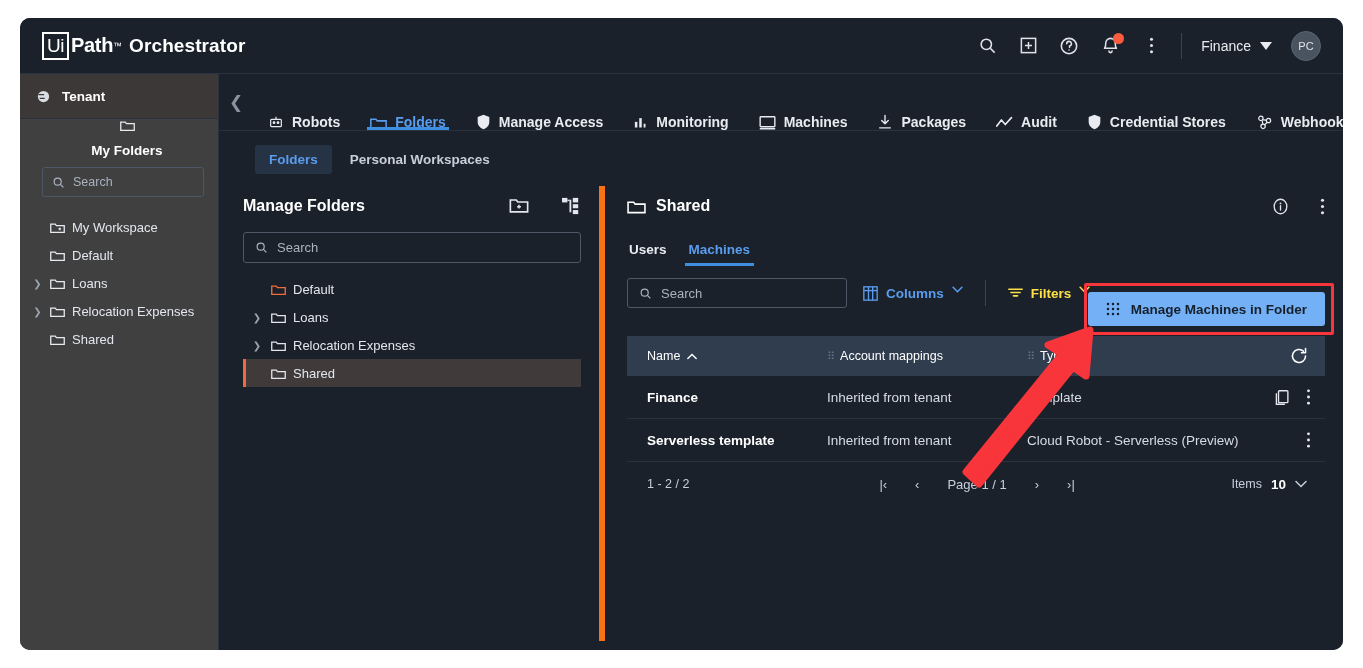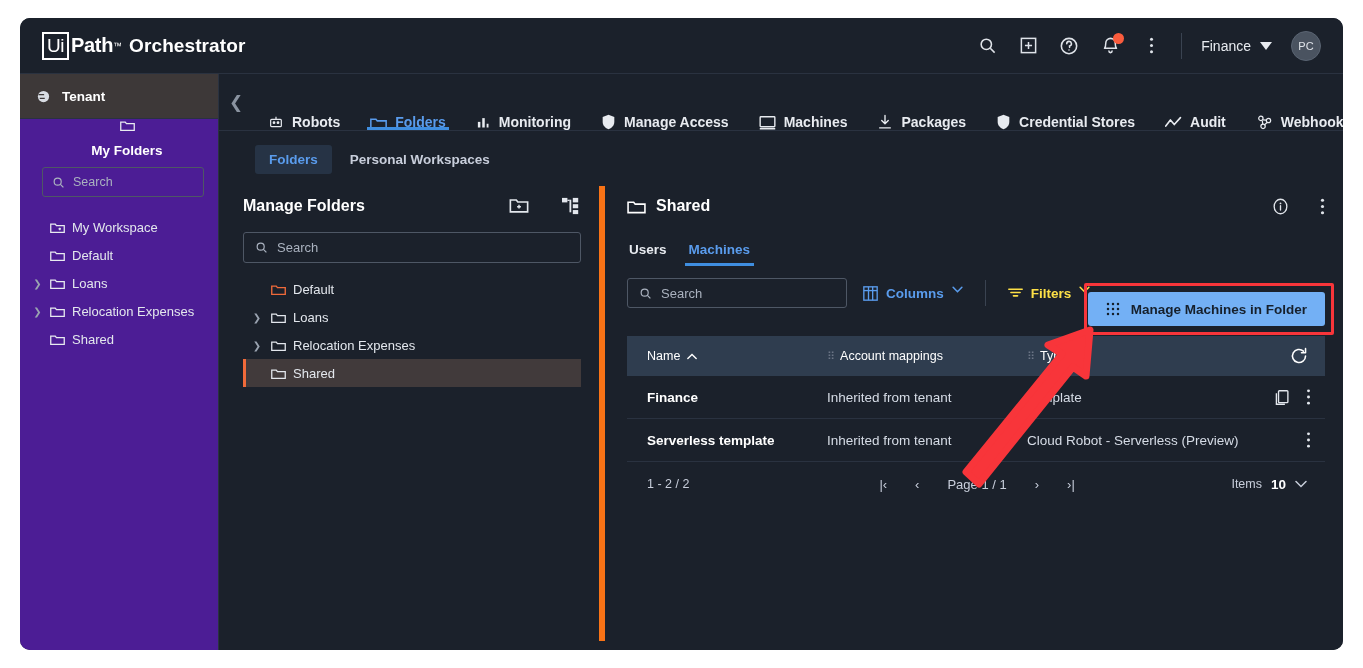--- a/index.html
+++ b/index.html
@@ -71,21 +71,21 @@
   .nav-item.active { color: #5a9ced; }
   .nav-item.active::after {
     content: ""; position: absolute; left: 12px; right: 12px; bottom: 0;
     height: 3px; background: #3f8ee0;
   }
 
   
   .sidebar {
     position: absolute; left: 0; top: 56px;
     width: 199px; height: 576px;
-    background: #4c1d95;
+    background: #404040;
     border-right: 1px solid #2a3240;
   }
   .tenant-row {
     height: 45px; background: #3d3838;
     display: flex; align-items: center; gap: 11px;
     padding-left: 16px; color: #ffffff; font-size: 13.5px; font-weight: bold;
     border-bottom: 1px solid #2a3240; cursor: pointer;
   }
   .myfolders-row {
     height: 42px; display: flex; align-items: center; gap: 11px;
@@ -340,58 +340,58 @@
         </svg>
         <span>Robots</span>
       </div>
       <div class="nav-item active">
         <svg width="17" height="14" viewBox="0 0 20 16" fill="none" stroke="currentColor" stroke-width="1.8">
             <path d="M1 3.5h6l1.6 2H19v9H1z"></path>
           </svg>
         <span>Folders</span>
       </div>
       <div class="nav-item">
+        <svg width="15" height="16" viewBox="0 0 20 22" fill="currentColor">
+            <path d="M10 1l8 3v7c0 5-4 8.6-8 10-4-1.4-8-5-8-10V4z"></path>
+          </svg>
+        <span>Manage Access</span>
+      </div>
+      <div class="nav-item">
         <svg width="15" height="15" viewBox="0 0 24 24" fill="currentColor">
           <rect x="3" y="11" width="4" height="9"></rect>
             <rect x="10" y="5" width="4" height="15"></rect>
             <rect x="17" y="14" width="3" height="6"></rect>
         </svg>
         <span>Monitoring</span>
       </div>
       <div class="nav-item">
-        <svg width="15" height="16" viewBox="0 0 20 22" fill="currentColor">
-            <path d="M10 1l8 3v7c0 5-4 8.6-8 10-4-1.4-8-5-8-10V4z"></path>
-          </svg>
-        <span>Manage Access</span>
-      </div>
-      <div class="nav-item">
         <svg width="17" height="15" viewBox="0 0 22 18" fill="none" stroke="currentColor" stroke-width="1.8">
           <rect x="1.5" y="1.5" width="19" height="13" rx="1"></rect>
             <line x1="1" y1="17" x2="21" y2="17"></line>
         </svg>
         <span>Machines</span>
       </div>
       <div class="nav-item">
         <svg width="16" height="16" viewBox="0 0 22 22" fill="none" stroke="currentColor" stroke-width="1.9">
           <path d="M11 2v11M6.5 9L11 13.5 15.5 9" stroke-linecap="round" stroke-linejoin="round"></path>
             <line x1="3" y1="19" x2="19" y2="19"></line>
         </svg>
         <span>Packages</span>
       </div>
       <div class="nav-item">
+        <svg width="17" height="14" viewBox="0 0 22 16" fill="none" stroke="currentColor" stroke-width="2.1">
+          <path d="M1 12L7 4l5 6 8-9" stroke-linecap="round" stroke-linejoin="round"></path>
+        </svg>
+        <span>Audit</span>
+      </div>
+      <div class="nav-item">
         <svg width="15" height="16" viewBox="0 0 20 22" fill="currentColor">
             <path d="M10 1l8 3v7c0 5-4 8.6-8 10-4-1.4-8-5-8-10V4z"></path>
           </svg>
         <span>Credential Stores</span>
-      </div>
-      <div class="nav-item">
-        <svg width="17" height="14" viewBox="0 0 22 16" fill="none" stroke="currentColor" stroke-width="2.1">
-          <path d="M1 12L7 4l5 6 8-9" stroke-linecap="round" stroke-linejoin="round"></path>
-        </svg>
-        <span>Audit</span>
       </div>
       <div class="nav-item">
         <svg width="17" height="16" viewBox="0 0 22 22" fill="none" stroke="currentColor" stroke-width="1.7">
           <circle cx="6" cy="6" r="3"></circle>
             <circle cx="16.5" cy="9" r="3"></circle>
             <circle cx="9" cy="17" r="3"></circle>
           <path d="M8.4 8L14 8.4M8 9.2l.6 5M14.5 11.7L11 15"></path>
         </svg>
         <span>Webhooks</span>
       </div>

